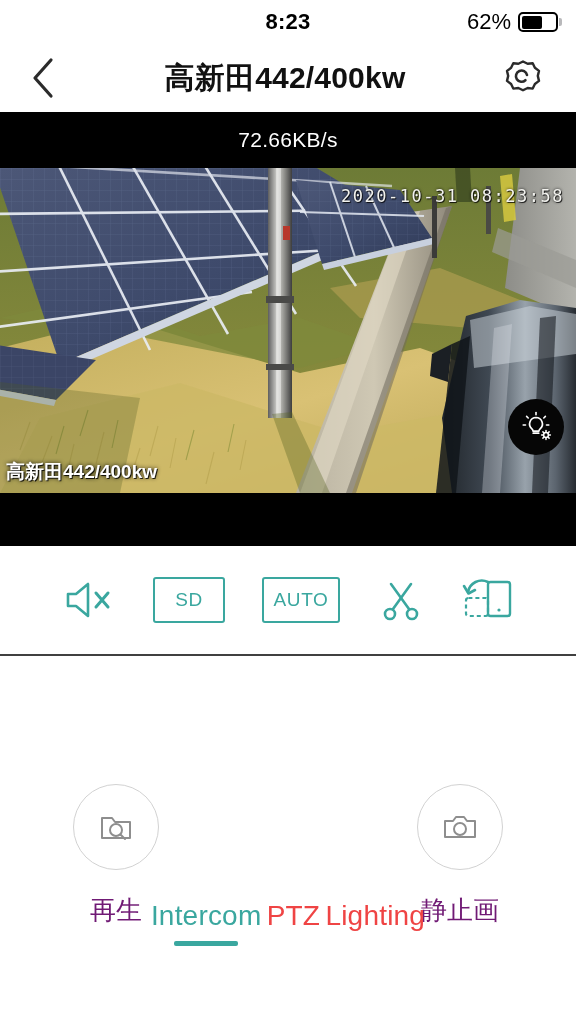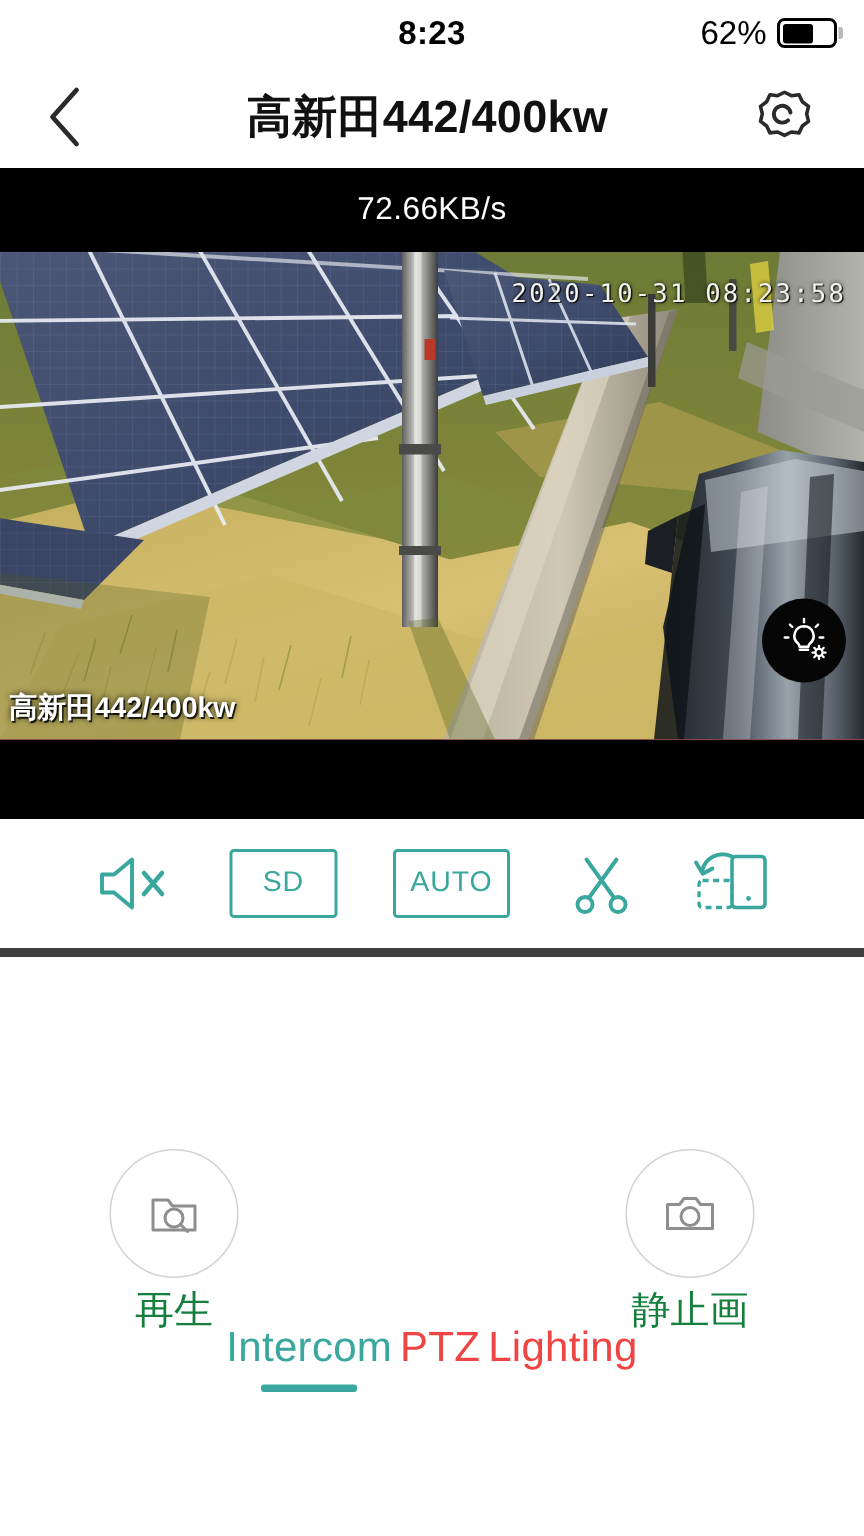--- a/index.html
+++ b/index.html
@@ -68,21 +68,21 @@
     background: #000; overflow: hidden;
   }
   .bitrate {
     position: absolute; top: 0; left: 0; right: 0; height: 56px;
     display: flex; align-items: center; justify-content: center;
     color: #fff; font-size: 21px; letter-spacing: 0.3px;
     z-index: 5;
   }
   .video-frame {
     position: absolute; top: 56px; left: 0; width: 576px; height: 325px;
-    overflow: hidden; background: #ec4899;
+    overflow: hidden; background: #4d7c0f;
   }
   .scene { position:absolute; inset:0; }
 
   .ts-overlay {
     position: absolute; top: 18px; right: 12px;
     font-family: "DejaVu Sans Mono", "Liberation Mono", monospace;
     font-size: 17px; color: #f2f2ee; letter-spacing: 1.5px;
     text-shadow: 0 0 3px rgba(0,0,0,.85), 1px 1px 0 rgba(0,0,0,.7);
     z-index: 6; white-space: nowrap;
   }
@@ -95,24 +95,24 @@
   .light-fab {
     position: absolute; right: 12px; bottom: 38px;
     width: 56px; height: 56px; border-radius: 50%;
     background: #060606;
     display: flex; align-items: center; justify-content: center;
     z-index: 7;
   }
 
   
   .toolbar {
-    height: 92px; width: 100%;
+    height: 110px; width: 100%;
     display: flex; align-items: center; justify-content: space-around;
     padding: 0 44px;
-    border-bottom: 6px solid #404040;
+    border-bottom: 2px solid #404040;
   }
   .tool { display:flex; align-items:center; justify-content:center; height:56px; }
   .pill {
     min-width: 72px; height: 46px; border: 2px solid #3aa79f; border-radius: 3px;
     display: flex; align-items: center; justify-content: center;
     color: #3aa79f; font-size: 19px; letter-spacing: 0.6px; padding: 0 10px;
   }
 
   
   .gap { height: 106px; }
@@ -126,21 +126,21 @@
   }
   .ctrl-side { top: 22px; }
   .ctrl-left { left: 73px; }
   .ctrl-right { right: 73px; }
   .circle-sm {
     width: 86px; height: 86px; border-radius: 50%;
     border: 1px solid #d2d2d2; background: #fff;
     display: flex; align-items: center; justify-content: center;
   }
   .ctrl-label {
-    margin-top: 4px; font-size: 26px; color: #15803d; white-space: nowrap;
+    margin-top: 23px; font-size: 26px; color: #701a75; white-space: nowrap;
   }
   .ctrl-mic {
     left: 50%; transform: translateX(-50%); top: 0;
   }
   .circle-lg {
     width: 148px; height: 148px; border-radius: 50%;
     border: 1px solid #cfcfcf; background: #fff;
     display: flex; align-items: center; justify-content: center;
   }
   .mic-hint {

